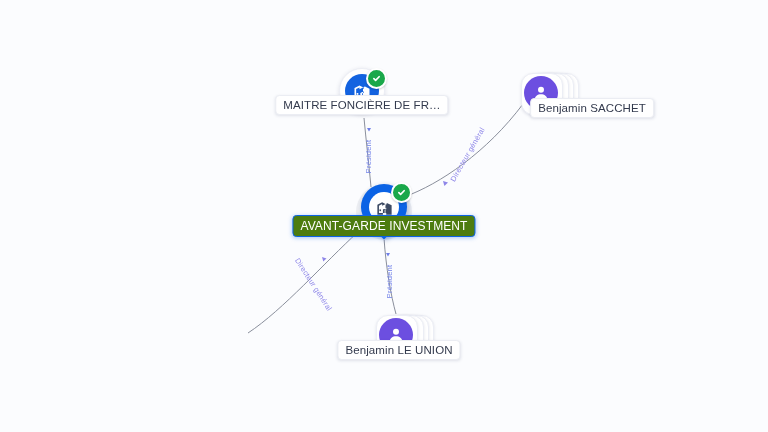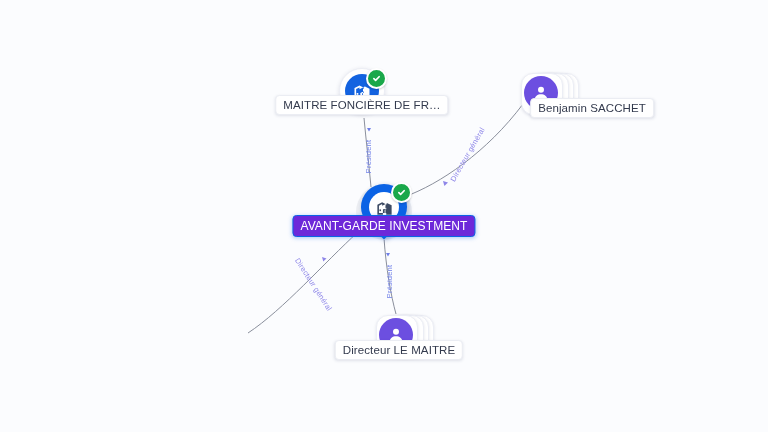--- a/index.html
+++ b/index.html
@@ -87,21 +87,21 @@
   .nlabel{
     position:absolute;transform:translateX(-50%);
     white-space:nowrap;
     font-size:11.5px;letter-spacing:.1px;
     padding:3px 7px;border-radius:4px;
     background:#ffffff;color:#333a4d;
     border:1px solid #ebedf3;
     box-shadow:0 1px 3px rgba(40,50,90,.13);
   }
   .nlabel.primary{
-    background:#6d28d9;color:#ffffff;border-color:#0b63e5;
+    background:#4d7c0f;color:#ffffff;border-color:#0b63e5;
     font-size:12px;
     box-shadow:0 1px 4px rgba(11,99,229,.35);
   }
 
   
   .elabel{
     position:absolute;white-space:nowrap;
     font-size:7.5px;letter-spacing:.2px;
     transform-origin:center center;
   }
@@ -199,16 +199,16 @@
       <div class="card c2"></div>
       <div class="card c1"></div>
       <div class="card c0"></div>
       <div class="person-avatar">
         <svg viewBox="0 0 24 24" fill="#ffffff">
           <circle cx="12" cy="8" r="3.6"></circle>
           <path d="M4.5 20c0-4.1 3.4-6.4 7.5-6.4s7.5 2.3 7.5 6.4z"></path>
         </svg>
       </div>
     </div>
-    <div class="nlabel" style="left:46%;top:28px;">Directeur LE MAITRE</div>
+    <div class="nlabel" style="left:46%;top:28px;">Benjamin LE UNION</div>
   </div>
 
 </div>
 
 </body></html>

